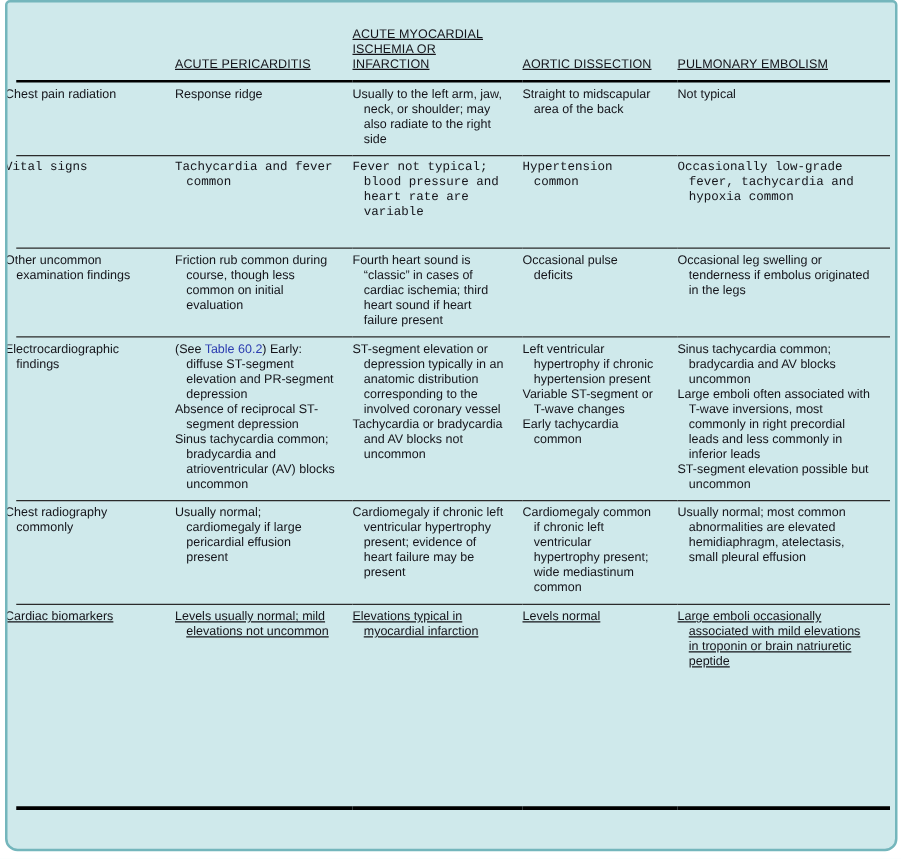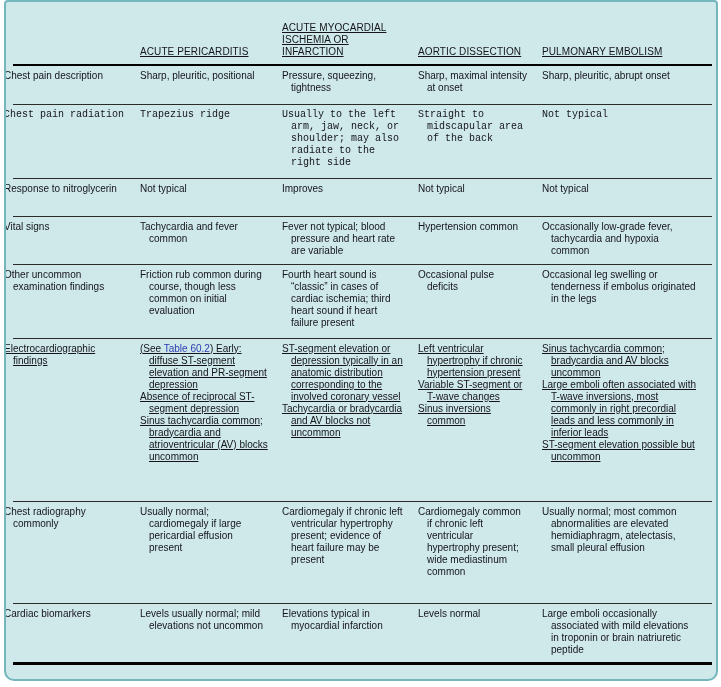--- a/index.html
+++ b/index.html
@@ -94,59 +94,29 @@
       <tr>
         <th></th>
         <th>ACUTE PERICARDITIS</th>
         <th>ACUTE MYOCARDIAL ISCHEMIA OR INFARCTION</th>
         <th>AORTIC DISSECTION</th>
         <th>PULMONARY EMBOLISM</th>
       </tr>
     </thead>
     <tbody>
         <tr>
-          <th class="rowlabel hang">Chest pain description</th>
-          <td>
-            <div class="para hang">Sharp, pleuritic, positional</div>
-          </td>
-          <td>
-            <div class="para hang">Pressure, squeezing, tightness</div>
-          </td>
-          <td>
-            <div class="para hang">Sharp, maximal intensity at onset</div>
-          </td>
-          <td>
-            <div class="para hang">Sharp, pleuritic, abrupt onset</div>
-          </td>
-        </tr>
-        <tr>
           <th class="rowlabel hang">Chest pain radiation</th>
           <td>
-            <div class="para hang">Trapezius ridge</div>
+            <div class="para hang">Response ridge</div>
           </td>
           <td>
             <div class="para hang">Usually to the left arm, jaw, neck, or shoulder; may also radiate to the right side</div>
           </td>
           <td>
             <div class="para hang">Straight to midscapular area of the back</div>
-          </td>
-          <td>
-            <div class="para hang">Not typical</div>
-          </td>
-        </tr>
-        <tr>
-          <th class="rowlabel hang">Response to nitroglycerin</th>
-          <td>
-            <div class="para hang">Not typical</div>
-          </td>
-          <td>
-            <div class="para hang">Improves</div>
-          </td>
-          <td>
-            <div class="para hang">Not typical</div>
           </td>
           <td>
             <div class="para hang">Not typical</div>
           </td>
         </tr>
         <tr>
           <th class="rowlabel hang">Vital signs</th>
           <td>
             <div class="para hang">Tachycardia and fever common</div>
           </td>
@@ -182,21 +152,21 @@
             <div class="para hang">Absence of reciprocal ST-segment depression</div>
             <div class="para hang">Sinus tachycardia common; bradycardia and atrioventricular (AV) blocks uncommon</div>
           </td>
           <td>
             <div class="para hang">ST-segment elevation or depression typically in an anatomic distribution corresponding to the involved coronary vessel</div>
             <div class="para hang">Tachycardia or bradycardia and AV blocks not uncommon</div>
           </td>
           <td>
             <div class="para hang">Left ventricular hypertrophy if chronic hypertension present</div>
             <div class="para hang">Variable ST-segment or T-wave changes</div>
-            <div class="para hang">Sinus inversions common</div>
+            <div class="para hang">Early tachycardia common</div>
           </td>
           <td>
             <div class="para hang">Sinus tachycardia common; bradycardia and AV blocks uncommon</div>
             <div class="para hang">Large emboli often associated with T-wave inversions, most commonly in right precordial leads and less commonly in inferior leads</div>
             <div class="para hang">ST-segment elevation possible but uncommon</div>
           </td>
         </tr>
         <tr>
           <th class="rowlabel hang">Chest radiography commonly</th>
           <td>

